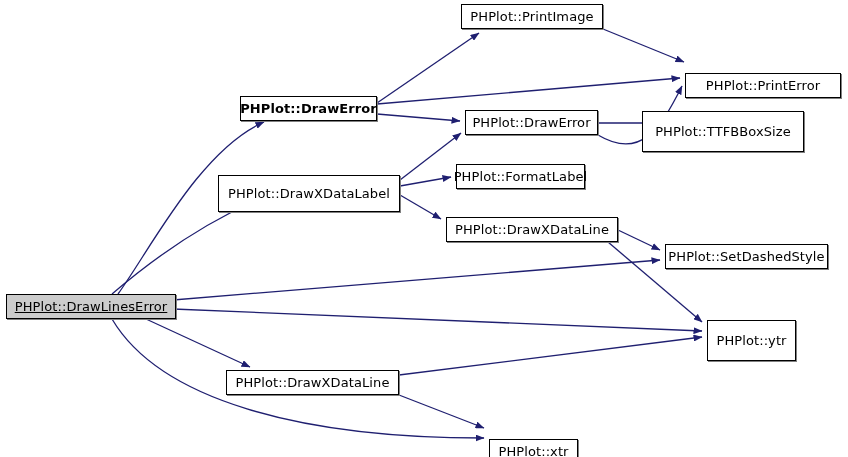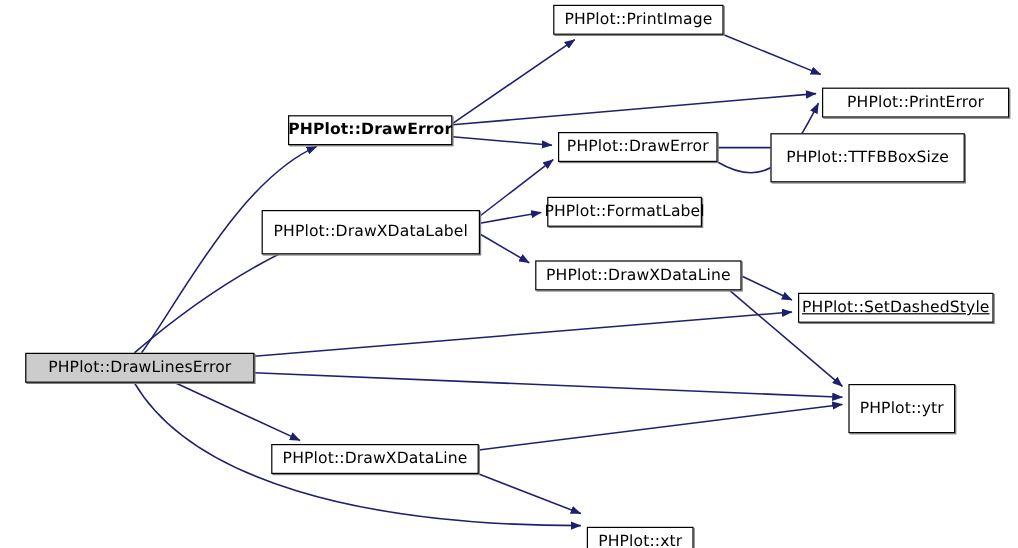--- a/index.html
+++ b/index.html
@@ -75,21 +75,21 @@
         <path d="M 598,123 L 671,123" fill="none" stroke="#1f1f70" stroke-width="1.3" marker-end="url(#arrowhead)"></path>
         <path d="M 598,135 C 640,160 660,130 682,86" fill="none" stroke="#1f1f70" stroke-width="1.3" marker-end="url(#arrowhead)"></path>
         <path d="M 618,230 L 660,250" fill="none" stroke="#1f1f70" stroke-width="1.3" marker-end="url(#arrowhead)"></path>
         <path d="M 608,242 L 702,322" fill="none" stroke="#1f1f70" stroke-width="1.3" marker-end="url(#arrowhead)"></path>
         <path d="M 399,375 L 702,337" fill="none" stroke="#1f1f70" stroke-width="1.3" marker-end="url(#arrowhead)"></path>
         <path d="M 399,395 L 484,428" fill="none" stroke="#1f1f70" stroke-width="1.3" marker-end="url(#arrowhead)"></path>
       </g>
   </svg>
 
   <div id="node-group">
-      <div class="graph-node root-node" style="left: 21px; top: 294px; width: 191px; height: 25px;">
+      <div class="graph-node root-node" style="left: 6px; top: 294px; width: 170px; height: 25px; text-decoration: underline;">
         <span class="node-label">PHPlot::DrawLinesError</span>
       </div>
       <div class="graph-node" style="left: 240px; top: 96px; width: 137px; height: 25px; font-weight: bold;">
         <span class="node-label">PHPlot::DrawError</span>
       </div>
       <div class="graph-node" style="left: 218px; top: 175px; width: 182px; height: 37px;">
         <span class="node-label">PHPlot::DrawXDataLabel</span>
       </div>
       <div class="graph-node" style="left: 226px; top: 370px; width: 173px; height: 25px;">
         <span class="node-label">PHPlot::DrawXDataLine</span>
@@ -108,21 +108,21 @@
       </div>
       <div class="graph-node" style="left: 489px; top: 439px; width: 89px; height: 25px;">
         <span class="node-label">PHPlot::xtr</span>
       </div>
       <div class="graph-node" style="left: 685px; top: 73px; width: 156px; height: 25px;">
         <span class="node-label">PHPlot::PrintError</span>
       </div>
       <div class="graph-node" style="left: 642px; top: 111px; width: 162px; height: 41px;">
         <span class="node-label">PHPlot::TTFBBoxSize</span>
       </div>
-      <div class="graph-node" style="left: 665px; top: 244px; width: 163px; height: 25px; text-decoration: underline;">
+      <div class="graph-node" style="left: 665px; top: 244px; width: 163px; height: 25px;">
         <span class="node-label">PHPlot::SetDashedStyle</span>
       </div>
       <div class="graph-node" style="left: 707px; top: 320px; width: 89px; height: 41px;">
         <span class="node-label">PHPlot::ytr</span>
       </div>
     </div>
 
 </div>
 
 </body></html>

